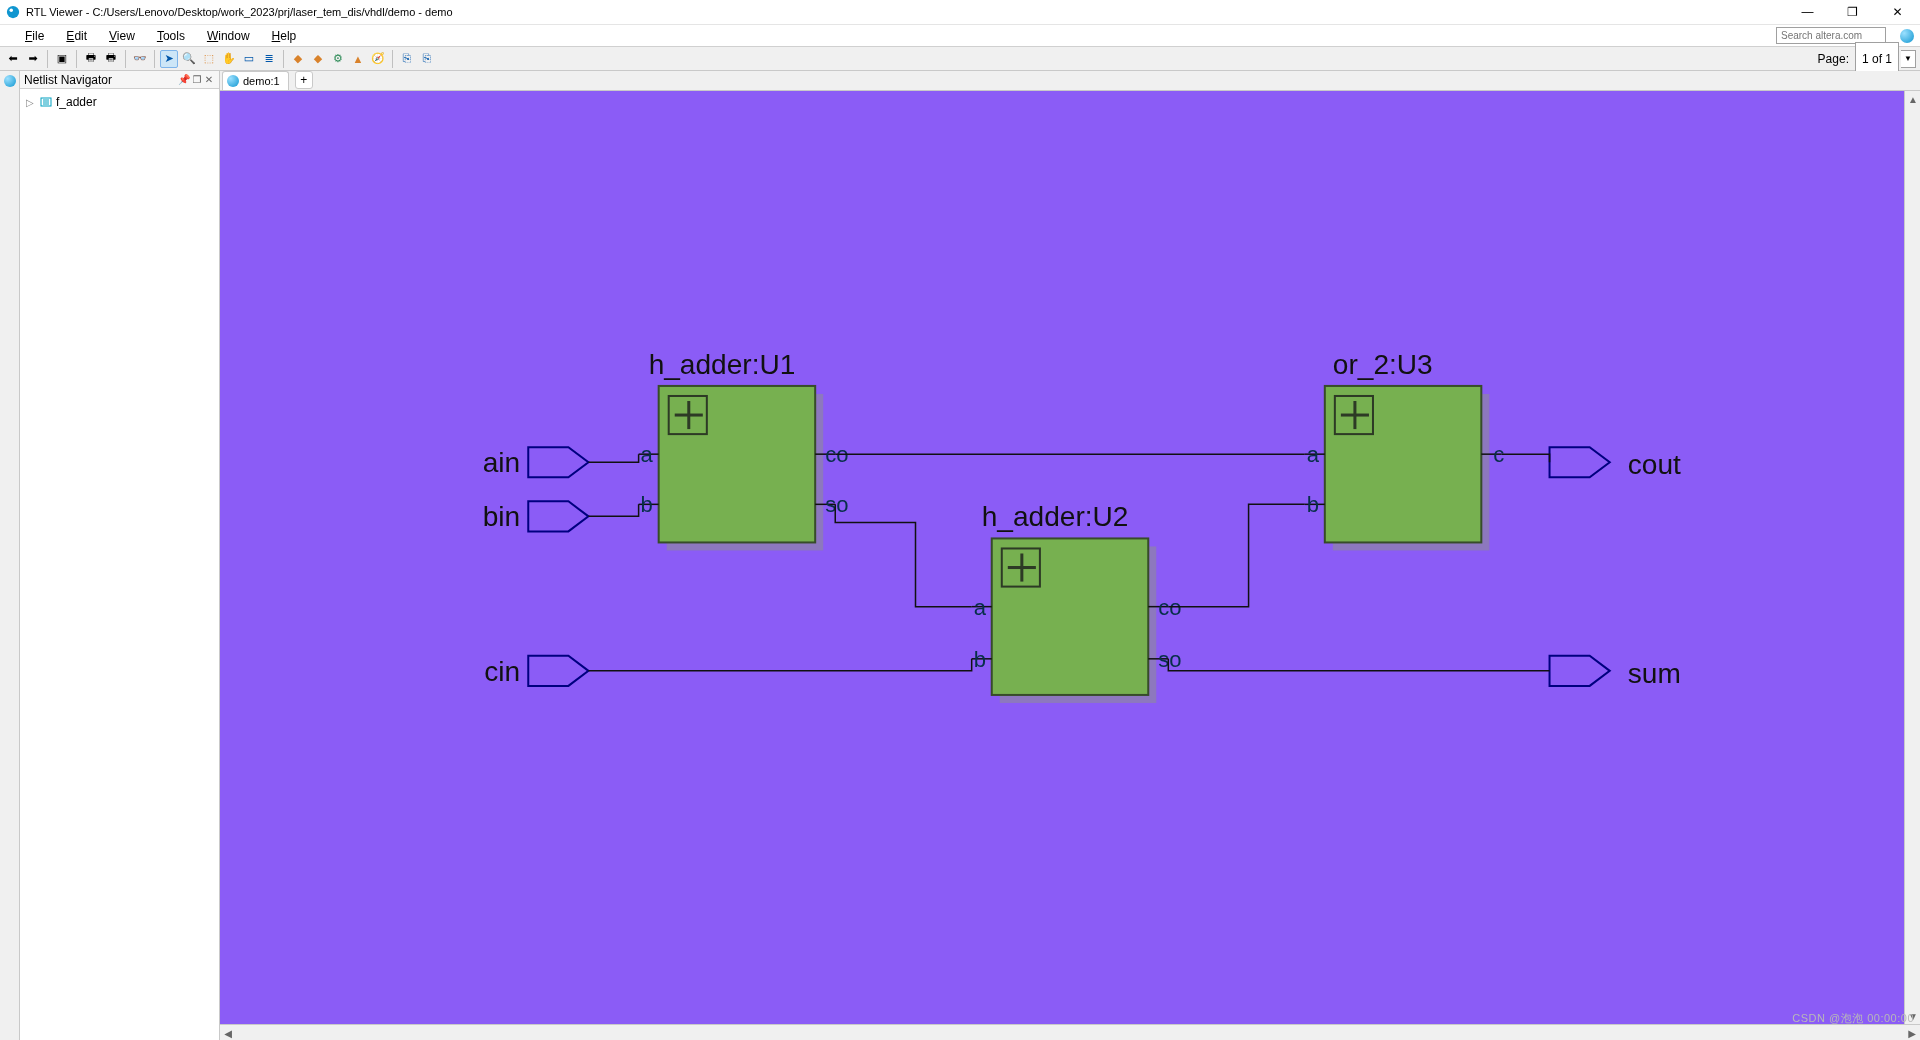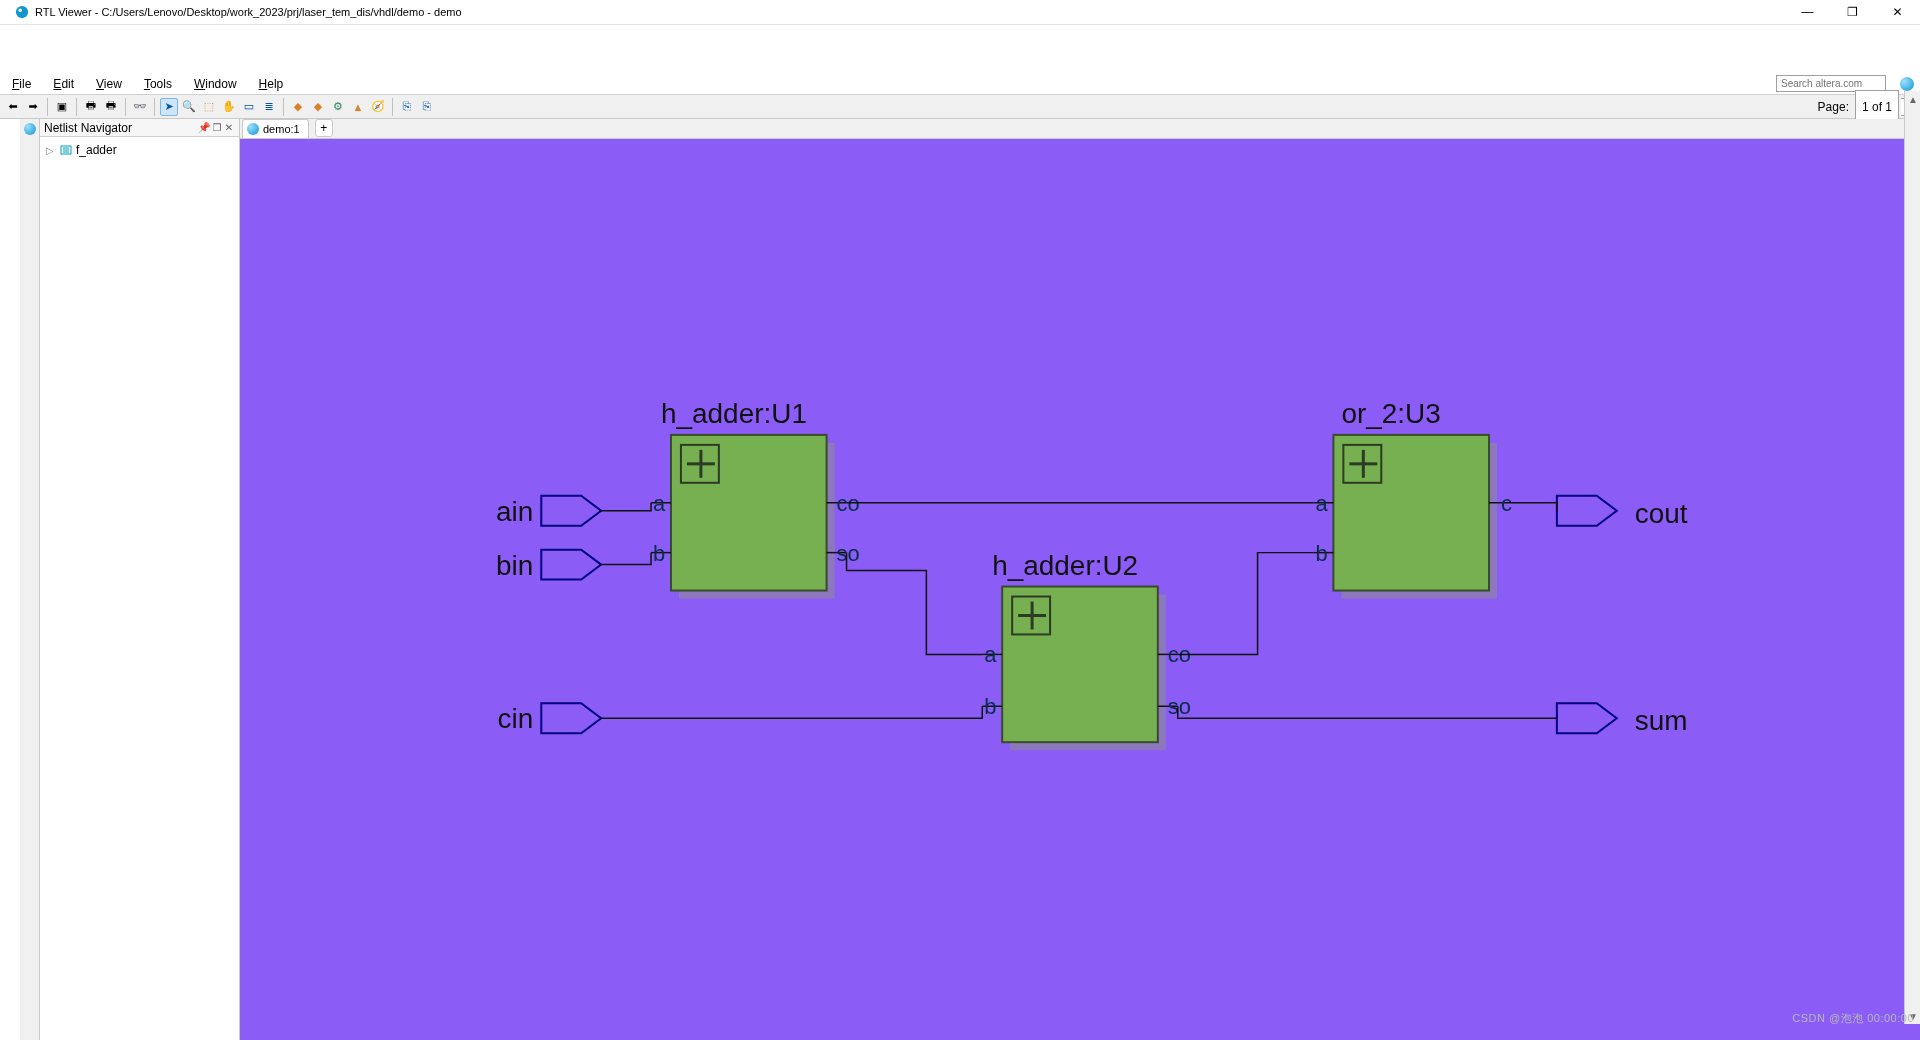--- a/index.html
+++ b/index.html
@@ -1,35 +1,35 @@
 <!DOCTYPE html>
 <html><head>
 <meta charset="utf-8">
 <style>
   * { box-sizing: border-box; margin: 0; padding: 0; font-family: "Segoe UI", Tahoma, sans-serif; user-select: none; }
   body { width: 1920px; height: 1040px; background: #ffffff; overflow: hidden; position: relative; }
-  .titlebar { height: 25px; background: #ffffff; display: flex; align-items: center; padding-left: 15px; font-size: 11px; border-bottom: 1px solid #e5e5e5; }
+  .titlebar { height: 25px; background: #ffffff; display: flex; align-items: center; padding-left: 6px; font-size: 11px; border-bottom: 1px solid #e5e5e5; }
   .titlebar .app-icon { width: 14px; height: 14px; margin-right: 6px; }
   .titlebar .spacer { flex: 1; }
   .win-btn { width: 45px; height: 25px; display: flex; align-items: center; justify-content: center; font-size: 12px; }
-  .menubar { height: 22px; display: flex; align-items: center; padding-left: 6px; font-size: 12px; gap: 10px; border-bottom: 1px solid #d0d0d0; margin-top: 48px; }
+  .menubar { height: 22px; display: flex; align-items: center; padding-left: 19px; font-size: 12px; gap: 10px; border-bottom: 1px solid #d0d0d0; }
   .menubar .menu-item { padding: 2px 6px; }
   .menubar .menu-item u { text-decoration: underline; }
   .menubar .spacer { flex: 1; }
   .menubar input.search-box { width: 110px; height: 17px; font-size: 10px; padding: 0 4px; border: 1px solid #a0a0a0; color: #808080; }
   .menubar .search-orb { width: 14px; height: 14px; border-radius: 50%; background: radial-gradient(circle at 30% 30%, #9be0ff, #1096d0); margin-left: 4px; margin-right: 6px; }
   .toolbar { height: 24px; background: #f0f0f0; border-bottom: 1px solid #c9c9c9; display: flex; align-items: center; padding: 0 4px; gap: 2px; }
   .tb-btn { width: 18px; height: 18px; display: flex; align-items: center; justify-content: center; font-size: 11px; border-radius: 2px; }
   .tb-sep { width: 1px; height: 18px; background: #c0c0c0; margin: 0 3px; }
   .tb-btn.active { background: #cde6f7; border: 1px solid #7eb4ea; }
   .toolbar .spacer { flex: 1; }
   .page-info { font-size: 12px; padding-right: 4px; }
   .page-box { border: 1px solid #a0a0a0; padding: 0 6px; font-size: 12px; background: #fff; height: 33px; display: inline-flex; align-items: center; }
   .page-drop { border: 1px solid #a0a0a0; border-left: none; width: 15px; height: 18px; background: #fff; display: inline-flex; align-items: center; justify-content: center; font-size: 8px; }
-  .body-row { display: flex; height: calc(100% - 71px); margin-left: 20px; }
+  .body-row { display: flex; height: calc(100% - 71px); }
   .gutter { width: 20px; background: #f0f0f0; border-right: 1px solid #c9c9c9; display: flex; flex-direction: column; align-items: center; padding-top: 4px; }
   .gutter .pin-icon { width: 12px; height: 12px; border-radius: 50%; background: radial-gradient(circle at 30% 30%, #9be0ff, #1096d0); }
   .panel { width: 200px; border-right: 1px solid #c9c9c9; display: flex; flex-direction: column; font-size: 12px; }
   .panel-header { height: 18px; background: #f6f6f6; border-bottom: 1px solid #d0d0d0; display: flex; align-items: center; padding: 0 4px; }
   .panel-header .spacer { flex: 1; }
   .panel-header .icon-sm { width: 12px; height: 12px; font-size: 10px; display: flex; align-items: center; justify-content: center; color: #666; }
   .panel-body { flex: 1; padding: 4px 6px; }
   .tree-row { display: flex; align-items: center; gap: 4px; height: 18px; }
   .tree-arrow { width: 10px; color: #888; font-size: 10px; }
   .tree-ic { width: 12px; height: 12px; color: #2e8b57; }

